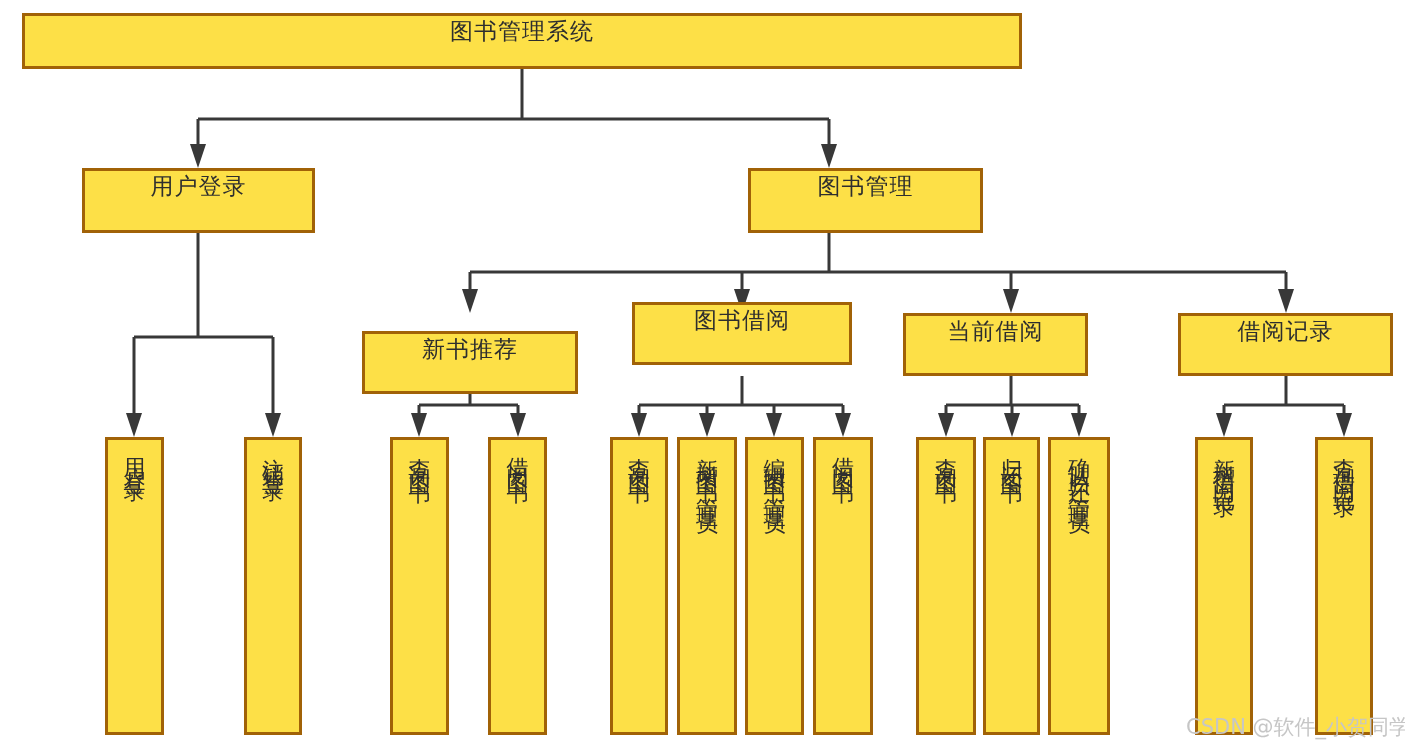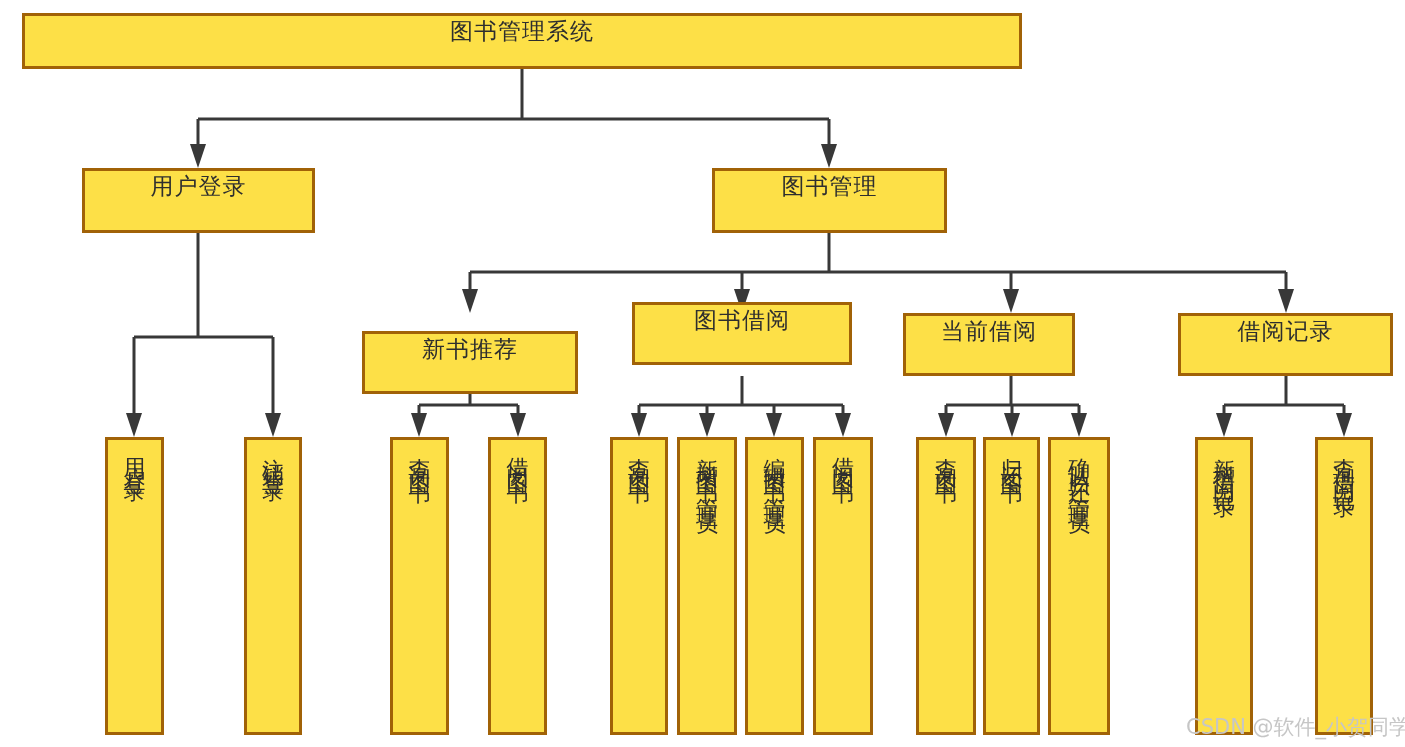--- a/index.html
+++ b/index.html
@@ -100,31 +100,31 @@
     </g>
   </svg>
 
   <div class="box" style="left:22px; top:13px; width:1000px; height:56px;">
     <span class="hlabel">图书管理系统</span>
   </div>
 
   <div class="box" style="left:82px; top:168px; width:233px; height:65px;">
     <span class="hlabel">用户登录</span>
   </div>
-  <div class="box" style="left:712px; top:168px; width:235px; height:65px;">
+  <div class="box" style="left:748px; top:168px; width:235px; height:65px;">
     <span class="hlabel">图书管理</span>
   </div>
 
   <div class="box" style="left:362px; top:331px; width:216px; height:63px;">
     <span class="hlabel">新书推荐</span>
   </div>
   <div class="box" style="left:632px; top:302px; width:220px; height:63px;">
     <span class="hlabel">图书借阅</span>
   </div>
-  <div class="box" style="left:903px; top:313px; width:172px; height:63px;">
+  <div class="box" style="left:903px; top:313px; width:185px; height:63px;">
     <span class="hlabel">当前借阅</span>
   </div>
   <div class="box" style="left:1178px; top:313px; width:215px; height:63px;">
     <span class="hlabel">借阅记录</span>
   </div>
 
   <div class="box vbox" style="left:105px; width:59px;">
     <span class="vlabel">用户登录</span>
   </div>
   <div class="box vbox" style="left:244px; width:58px;">

